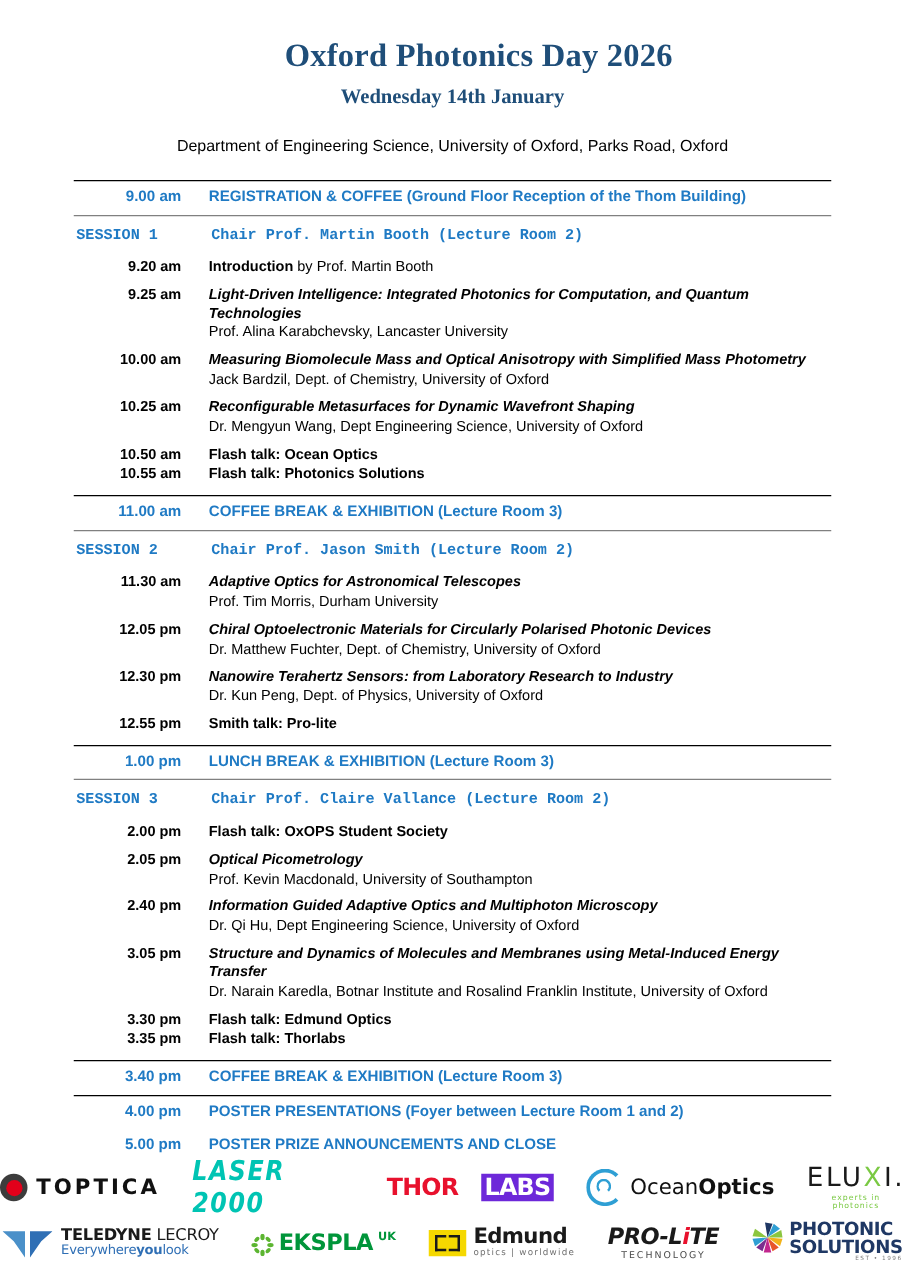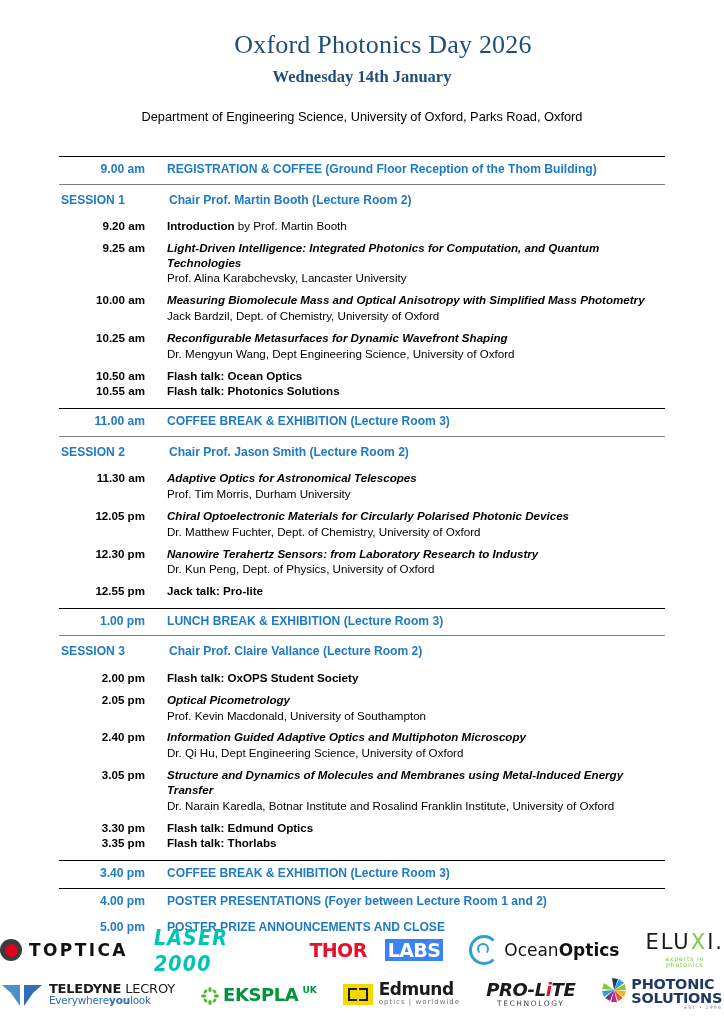--- a/index.html
+++ b/index.html
@@ -24,21 +24,21 @@
     position: relative;
   }
 
   
   .header {
     text-align: center;
     padding-top: 30px;
   }
   .doc-title {
     font-family: "Liberation Serif", serif;
-    font-weight: normal;
+    font-weight: bold;
     font-size: 26px;
     color: #1f4e79;
     letter-spacing: 0.2px;
     line-height: 1.15;
     margin: 0;
     padding-left: 42px;
   }
   .doc-subtitle {
     font-family: "Liberation Serif", serif;
     font-weight: bold;
@@ -50,21 +50,21 @@
   .venue {
     font-family: "Liberation Sans", sans-serif;
     font-size: 12.8px;
     color: #000000;
     margin: 22px 0 0 0;
     line-height: 1.2;
   }
 
   
   .schedule {
-    margin: 32px auto 0 auto;
+    margin: 20px auto 0 auto;
     width: 606px;
   }
   .row {
     display: flex;
     align-items: flex-start;
     line-height: 1.28;
   }
   .time {
     width: 86px;
     flex: 0 0 86px;
@@ -102,20 +102,21 @@
 
   
   .row.session {
     padding: 8px 0 4px 0;
   }
   .row.session .time,
   .row.session .content {
     color: #1f7ac4;
     font-weight: bold;
     font-size: 12.1px;
+    font-family: Liberation Mono, monospace;
   }
   .row.session .time {
     text-align: left;
     padding-left: 2px;
   }
 
   
   .row.talk {
     padding: 7px 0 0 0;
   }
@@ -214,21 +215,21 @@
   .thorlabs {
     font-family: "DejaVu Sans", sans-serif;
     font-weight: bold;
     font-size: 19px;
     letter-spacing: -0.6px;
     display: flex; 
   }
   .thorlabs .thor { color: #e8112d; }
   .thorlabs .labs {
     color: #ffffff;
-    background: #3b82f6;
+    background: #6d28d9;
     padding: 0 3px;
     margin-left: 18px;
   }
 
   
   .eluxi { text-align: center; line-height: 1; }
   .eluxi .main {
     font-family: "DejaVu Sans", sans-serif;
     font-weight: normal;
     font-size: 21px;
@@ -471,21 +472,21 @@
     <div class="row talk">
       <div class="time">12.30 pm</div>
       <div class="content">
         <span class="talk-title">Nanowire Terahertz Sensors: from Laboratory Research to Industry</span>
         <span class="talk-speaker">Dr. Kun Peng, Dept. of Physics, University of Oxford</span>
       </div>
     </div>
 
     <div class="row flash first">
       <div class="time">12.55 pm</div>
-      <div class="content flash-label">Jack talk: Pro-lite</div>
+      <div class="content flash-label">Smith talk: Pro-lite</div>
     </div>
 
     <div class="spacer-md"></div>
 
     <div class="row break rule-top rule-bottom">
       <div class="time">1.00 pm</div>
       <div class="content">LUNCH BREAK &amp; EXHIBITION (Lecture Room 3)</div>
     </div>
 
     <div class="row session">

